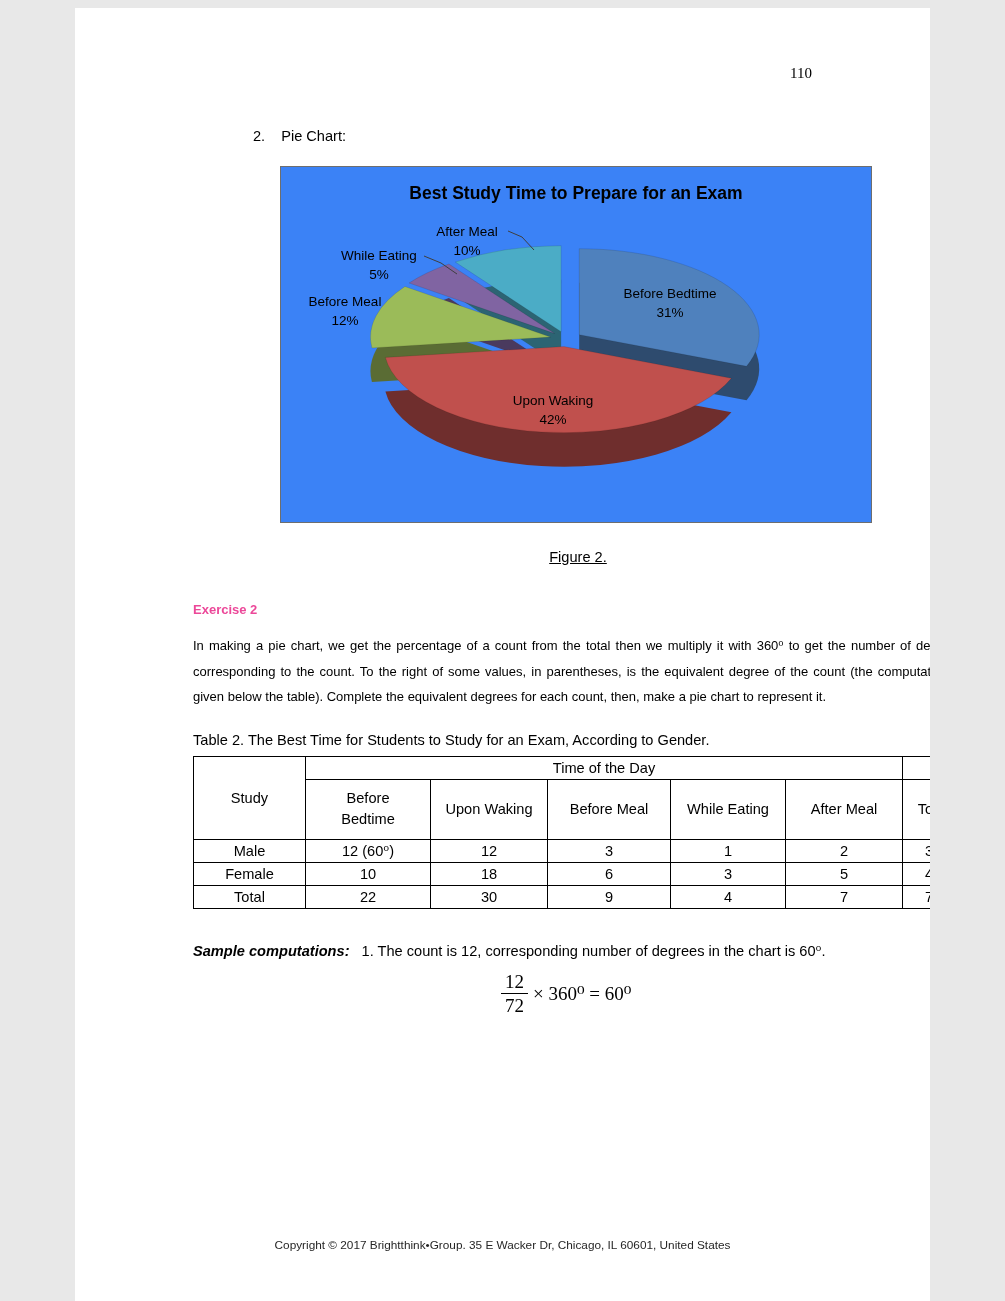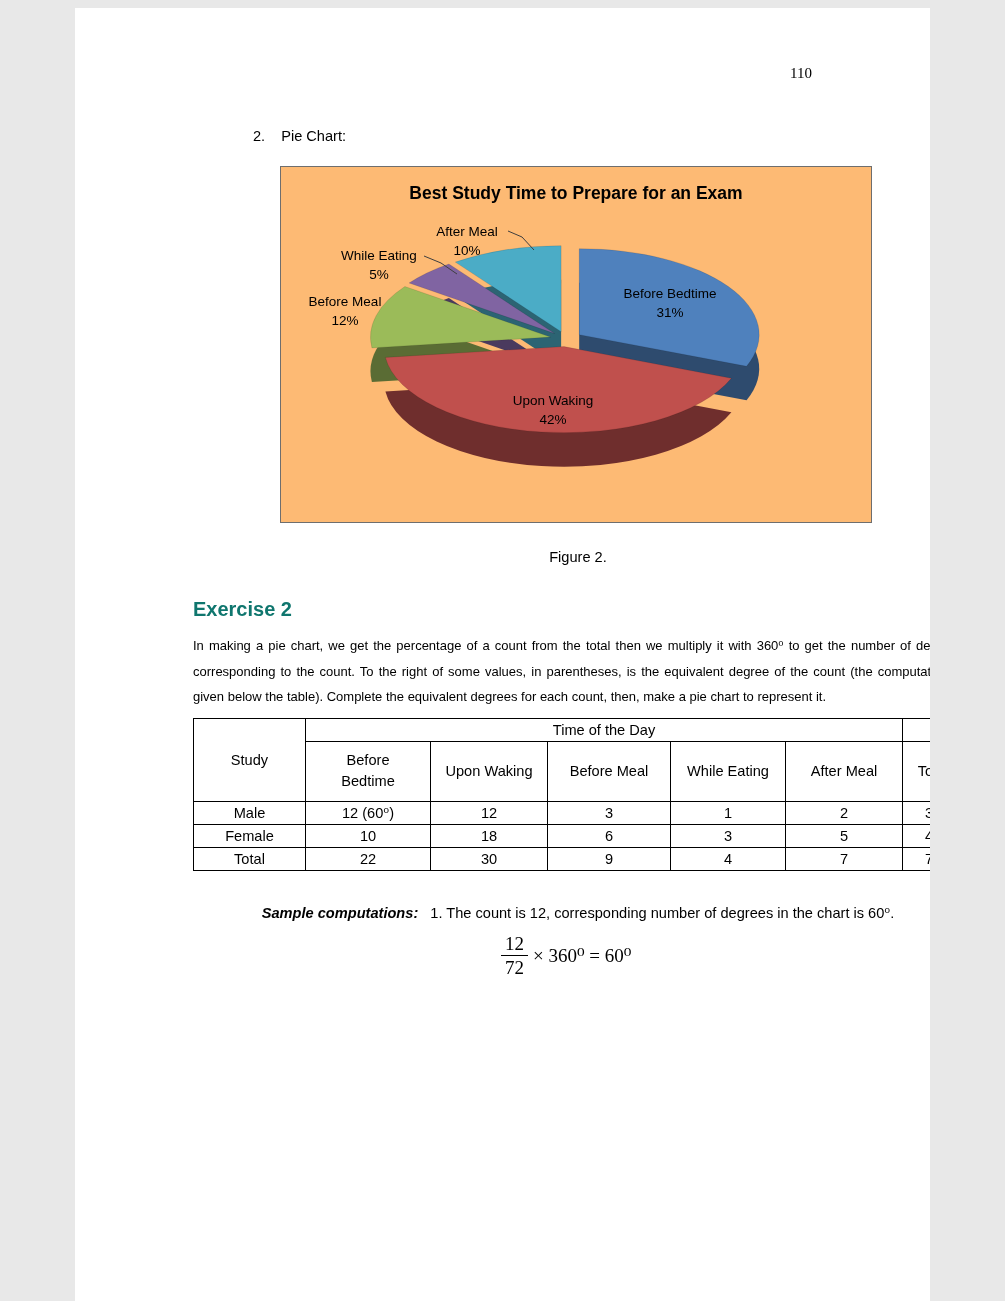--- a/index.html
+++ b/index.html
@@ -8,37 +8,37 @@
     font-family:"Liberation Sans","DejaVu Sans",sans-serif;color:#000;overflow:hidden;
   }
   .page-number{
     position:absolute;top:57px;right:118px;
     font-family:"Liberation Serif","DejaVu Serif",serif;font-size:15px;
   }
   .content{position:absolute;left:118px;top:0;width:770px;}
   .section-heading{margin:120px 0 0 60px;font-size:14.6px;line-height:16px;display:flex;gap:16px;}
   .chart-box{
     margin-top:22px;margin-left:87px;width:592px;height:357px;
-    border:1px solid #6e6e6e;position:relative;background:#fdba74;box-sizing:border-box;
+    border:1px solid #6e6e6e;position:relative;background:#3b82f6;box-sizing:border-box;
   }
   .chart-title{position:absolute;top:16px;left:0;right:0;text-align:center;font-weight:bold;font-size:17.5px;z-index:2;}
   #pie-svg{position:absolute;left:0;top:0;width:590px;height:355px;}
   #pie-svg text{font-size:13.5px;fill:#000;font-family:"Liberation Sans","DejaVu Sans",sans-serif;}
-  .figure-caption{margin-top:26px;text-align:center;font-size:14.6px;line-height:16px;}
-  .exercise-heading{margin:36px 0 0 0;color:#0f766e;font-size:20px;font-weight:bold;line-height:17px;}
+  .figure-caption{margin-top:26px;text-align:center;font-size:14.6px;line-height:16px;text-decoration:underline;}
+  .exercise-heading{margin:36px 0 0 0;color:#ec4899;font-size:13px;font-weight:bold;line-height:17px;}
   .intro-para{margin:6px 0 0 0;font-style:italic;font-size:14.6px;line-height:25.5px;}
   .body-para{margin:15px 0 0 0;font-size:13px;line-height:25.5px;text-align:justify;}
   .table-caption{margin-top:22px;font-size:14.6px;line-height:16px;}
   table.gender-table{margin-top:8px;border-collapse:collapse;width:770px;font-size:14.6px;table-layout:fixed;}
   table.gender-table td{border:1px solid #000;text-align:center;vertical-align:middle;padding:1px 12px;overflow:hidden;}
   tr.head-row-1{height:23px;}
   tr.head-row-2{height:60px;}
   tr.head-row-2 td{white-space:pre-line;line-height:21px;}
   tbody.data-rows tr{height:23px;}
-  .sample-line{margin:34px 0 0 0;font-size:14.6px;line-height:16px;text-align:center;}
+  .sample-line{margin:34px 0 0 0;font-size:14.6px;line-height:16px;}
   .sample-lead{font-weight:bold;font-style:italic;}
   .sample-text{margin-left:8px;}
   .formula{
     margin:12px 0 0 308px;display:inline-flex;align-items:center;gap:5px;
     font-family:"Liberation Serif","DejaVu Serif",serif;font-size:19px;
   }
   .frac{display:inline-flex;flex-direction:column;text-align:center;line-height:1.12;}
   .frac .num{border-bottom:1.4px solid #000;padding:0 4px 1px 4px;}
   .frac .den{padding-top:1px;}
   .page-footer{
@@ -83,20 +83,21 @@
         </svg>
     </div>
 
     <div class="figure-caption">Figure 2.</div>
 
     <div class="exercise-heading">Exercise 2</div>
 
 
     <p class="body-para">In making a pie chart, we get the percentage of a count from the total then we multiply it with 360⁰ to get the number of degrees corresponding to the count. To the right of some values, in parentheses, is the equivalent degree of the count (the computation is given below the table). Complete the equivalent degrees for each count, then, make a pie chart to represent it.</p>
 
+    <div class="table-caption">Table 2. The Best Time for Students to Study for an Exam, According to Gender.</div>
 
     <table class="gender-table">
       <colgroup>
         <col style="width:112px">
           <col style="width:125px">
           <col style="width:117px">
         <col style="width:123px">
           <col style="width:115px">
           <col style="width:117px">
           <col style="width:61px">
@@ -156,14 +157,15 @@
     <div class="formula">
       <span class="frac">
         <span class="num">12</span>
         <span class="den">72</span>
       </span>
       <span class="rhs">× 360⁰ = 60⁰</span>
     </div>
 
   </div>
 
+  <div class="page-footer">Copyright © 2017 Brightthink•Group. 35 E Wacker Dr, Chicago, IL 60601, United States</div>
 
 </div>
 
 </body></html>

